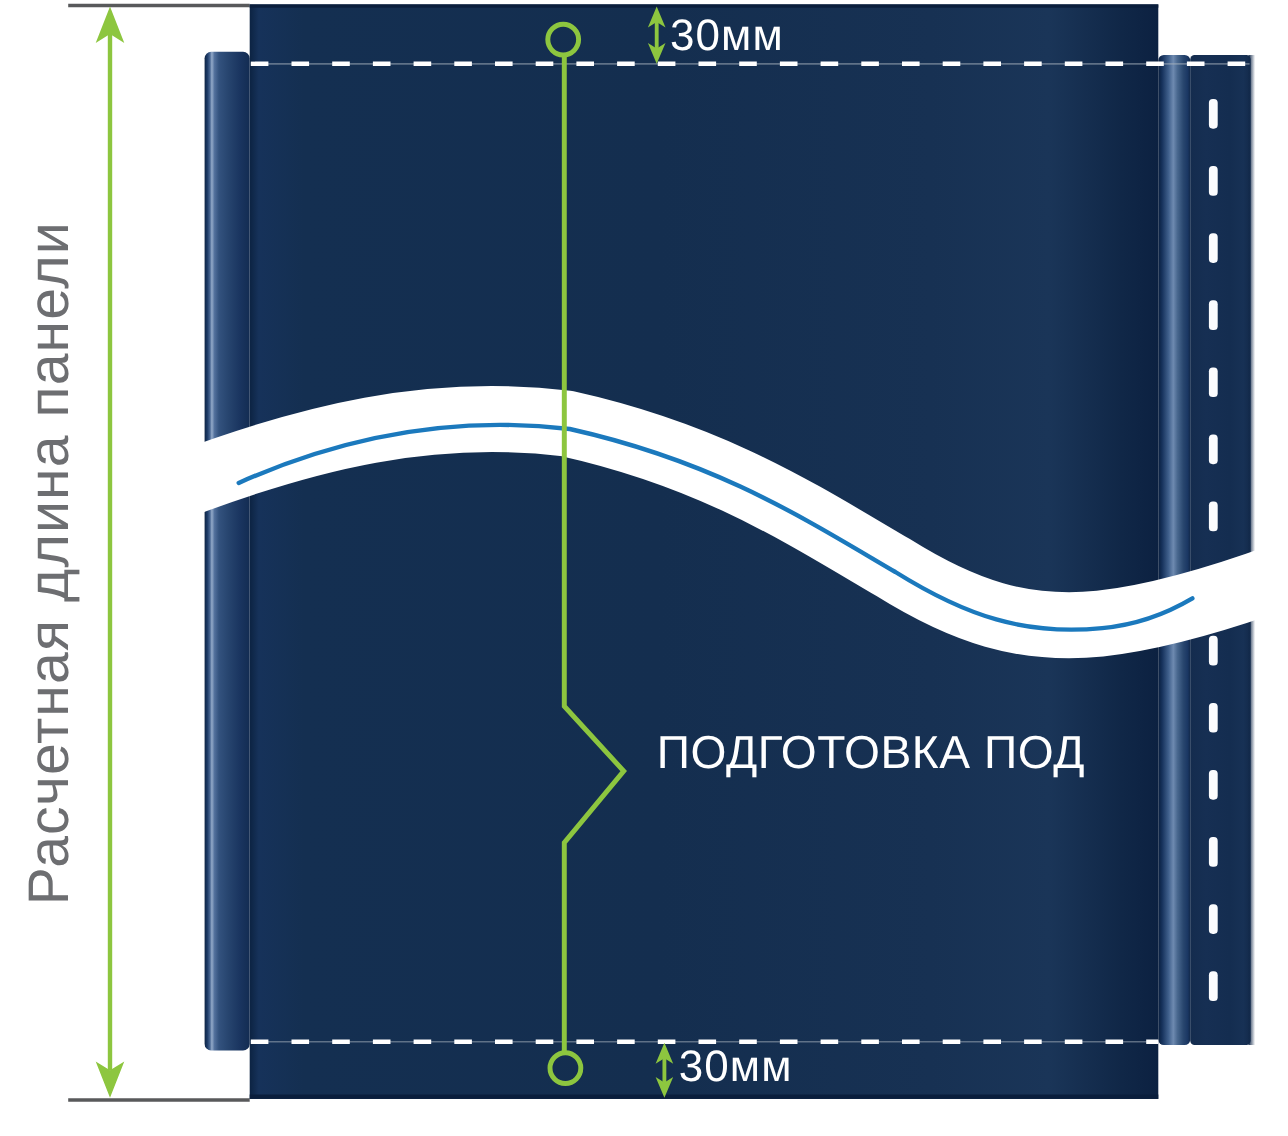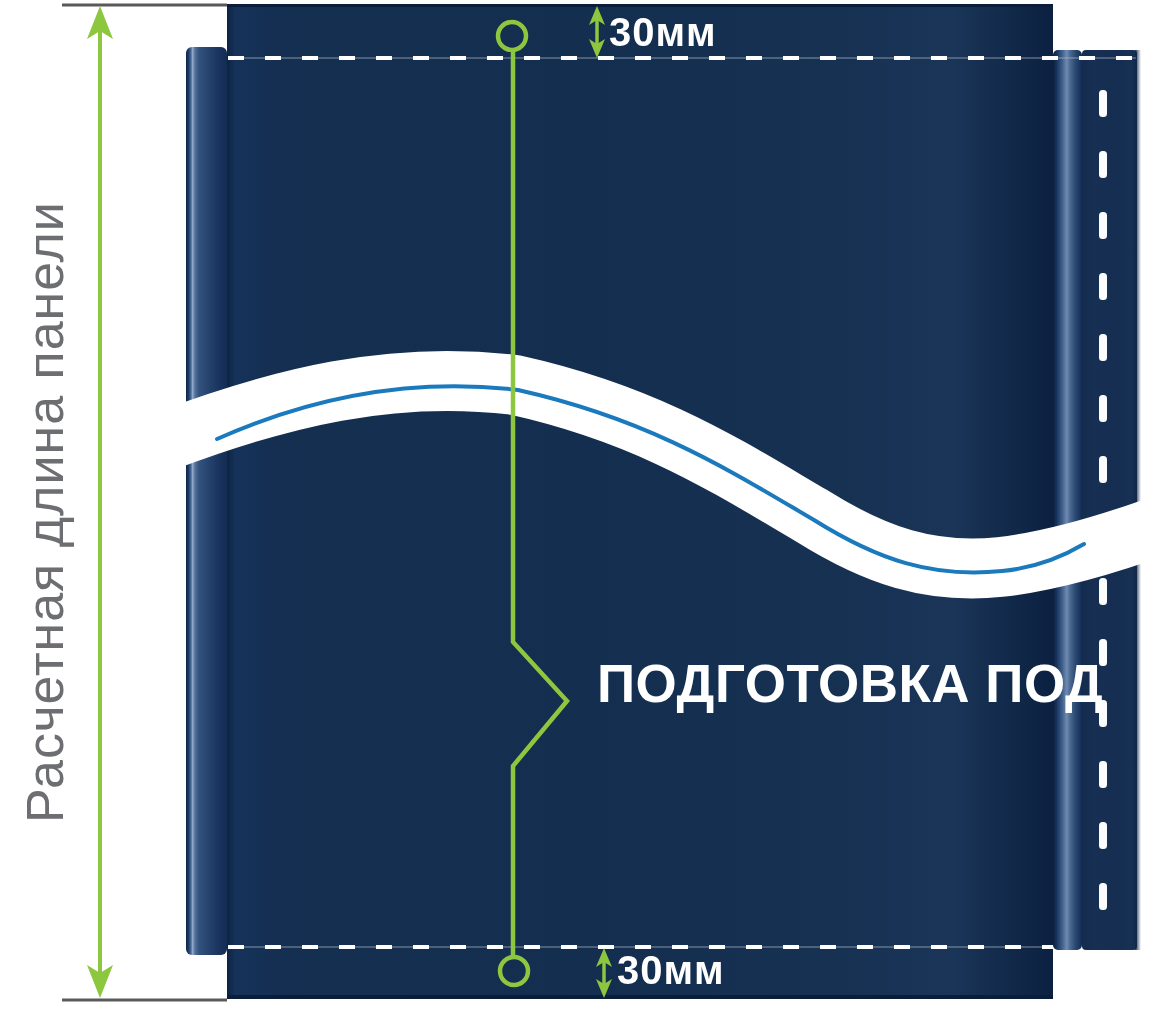--- a/index.html
+++ b/index.html
@@ -8,31 +8,31 @@
     position:relative;
     width:1171px;height:1033px;
     background:#ffffff;
     overflow:hidden;
     font-family:"Liberation Sans","DejaVu Sans",sans-serif;
   }
   .stage svg{position:absolute;left:0;top:0;}
   .overlay-label{
     position:absolute;
     color:#ffffff;
-    font-weight:700;
+    font-weight:400;
     white-space:nowrap;
     letter-spacing:1px;
     user-select:none;
   }
   .offset-label{font-size:40px;line-height:40px;}
   .offset-label-top{left:609px;top:12px;}
   .offset-label-bottom{left:617px;top:950px;}
   .annotation{
     left:597px;top:660px;
-    font-size:53px;line-height:47px;
+    font-size:42px;line-height:47px;
     letter-spacing:0.5px;
   }
   .annotation span{display:block;}
   .vertical-label{
     position:absolute;
     left:45px;top:512px;
     transform:translate(-50%,-50%) rotate(-90deg);
     color:#6d6e71;
     font-size:52px;
     font-weight:300;

